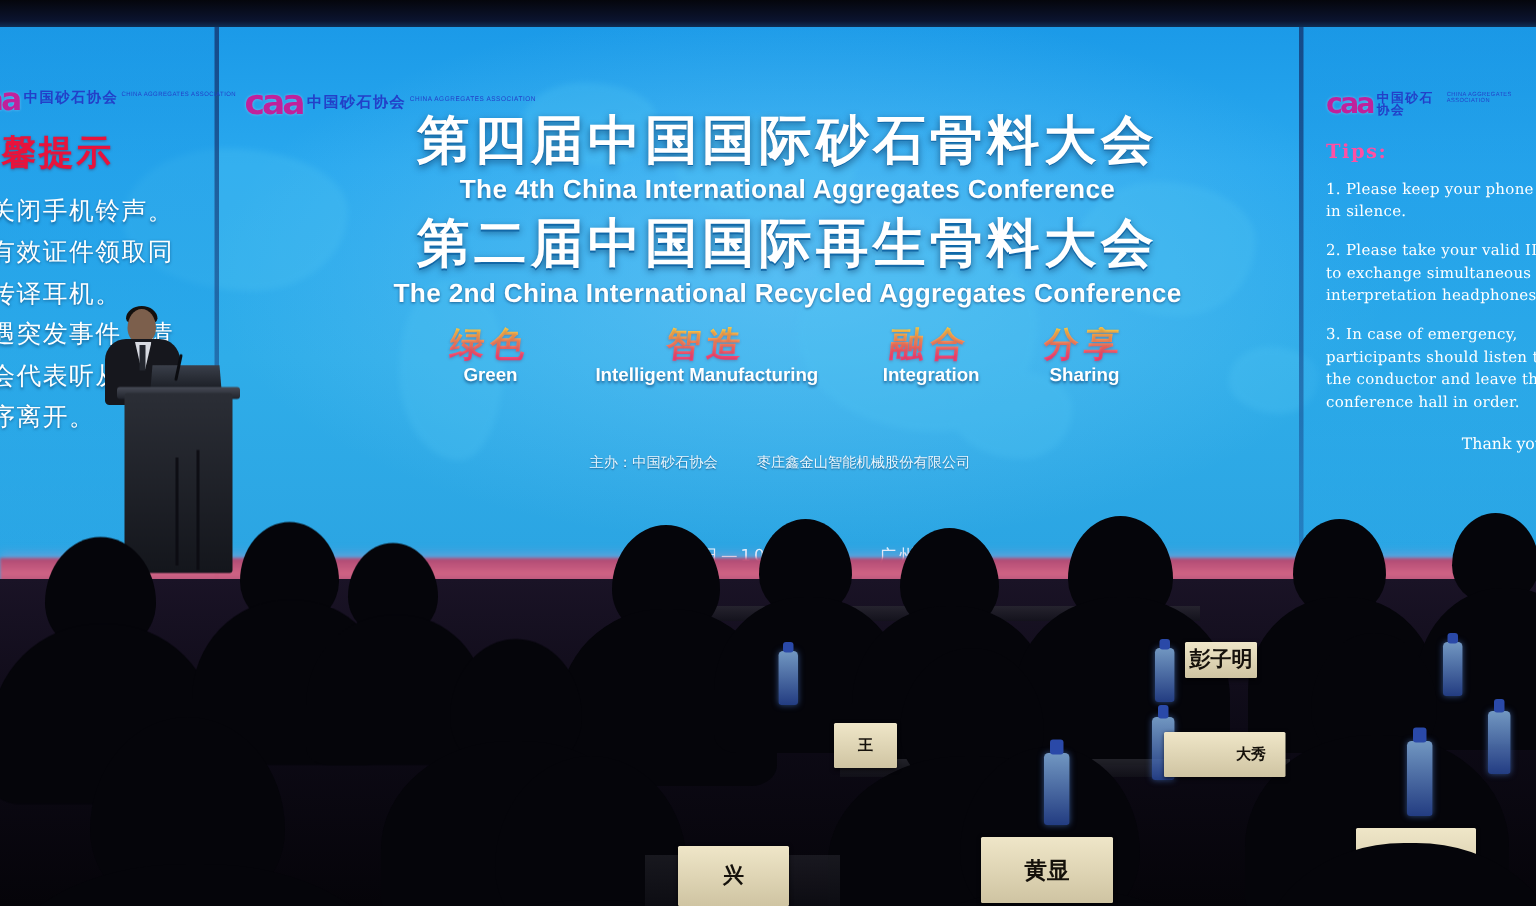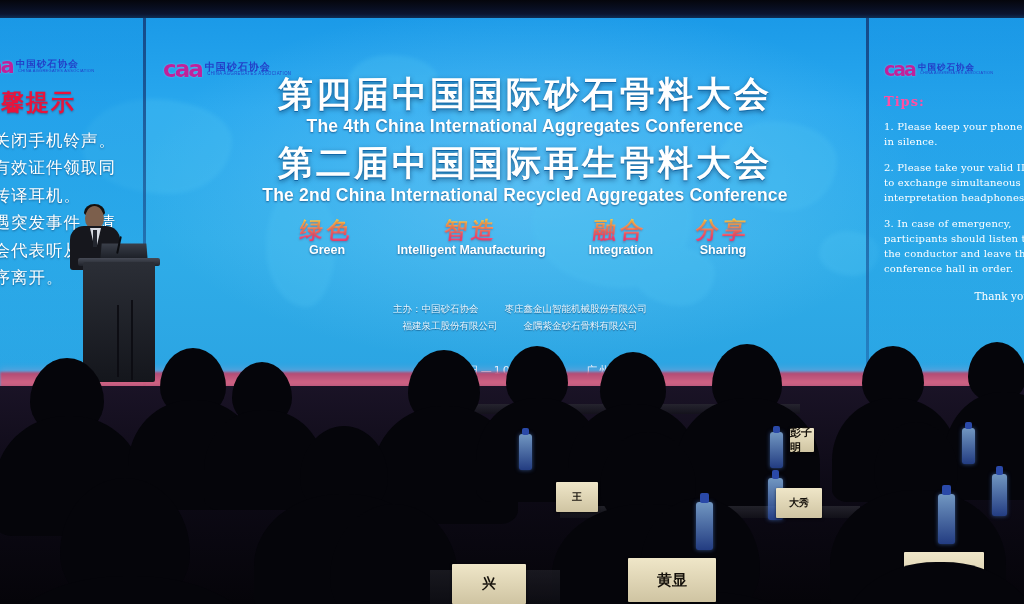--- a/index.html
+++ b/index.html
@@ -28,21 +28,21 @@
         background:linear-gradient(180deg,rgba(26,150,228,.45),rgba(40,170,235,.25));}
   .panelL{left:0;width:143px;}
   .panelR{left:866px;width:158px;}
 
   
   .logo{position:absolute;display:flex;align-items:center;gap:3px;}
   .logo .caa{font-weight:bold;letter-spacing:-2px;color:#c0219b;
         font-family:"DejaVu Sans",sans-serif;text-shadow:0 0 2px rgba(255,255,255,.35);}
   .logo .cn{color:#2340c8;font-weight:bold;line-height:1;}
   .logo .en{color:#2340c8;line-height:1;transform:scaleX(.95);}
-  .logo .txtwrap{display:flex;flex-direction:column;justify-content:center;}
+  .logo .txtwrap{display:flex;flex-direction:row;justify-content:center;}
 
   #logo-main{left:163px;top:38px;}
   #logo-main .caa{font-size:23px;}
   #logo-main .cn{font-size:10px;letter-spacing:1px;}
   #logo-main .en{font-size:4.5px;letter-spacing:.4px;}
 
   #logo-right{left:884px;top:40px;}
   #logo-right .caa{font-size:19px;}
   #logo-right .cn{font-size:8.5px;letter-spacing:1px;}
   #logo-right .en{font-size:4px;letter-spacing:.3px;}
@@ -219,24 +219,20 @@
         <div class="zh">分享</div>
         <div class="en">Sharing</div>
       </div>
     </div>
 
     <div class="sponsors">
       <div class="sp-row">
         <span>主办：中国砂石协会</span>
         <span>枣庄鑫金山智能机械股份有限公司</span>
       </div>
-      <div class="sp-row">
-        <span>福建泉工股份有限公司</span>
-        <span>金隅紫金砂石骨料有限公司</span>
-      </div>
     </div>
 
     <div class="datebar">
       <span>12月9日—10日</span>
       <span>广州</span>
     </div>
 
     <div class="tipsL">
       <div class="hdr">温馨提示</div>
       <div class="body">请关闭手机铃声。</div>
@@ -299,51 +295,51 @@
     <div class="head" style="left:862px;top:-40px;width:62px;height:64px;"></div>
     <div class="shoulder" style="left:832px;top:12px;width:126px;height:104px;"></div>
 
     <div class="head" style="left:968px;top:-44px;width:58px;height:60px;"></div>
     <div class="shoulder" style="left:944px;top:6px;width:120px;height:108px;"></div>
 
     <div class="bottle" style="left:519px;top:48px;width:13px;height:36px;"></div>
     <div class="bottle" style="left:770px;top:46px;width:13px;height:36px;"></div>
     <div class="bottle" style="left:962px;top:42px;width:13px;height:36px;"></div>
 
-    <div class="namecard" style="left:790px;top:42px;width:24px;height:24px;font-size:11px;">彭子明</div>
+    <div class="namecard" style="left:790px;top:42px;width:48px;height:24px;font-size:14px;">彭子明</div>
 
     <div class="deskedge" style="left:560px;top:120px;width:300px;height:12px;opacity:.75;"></div>
 
     <div class="head" style="left:300px;top:40px;width:88px;height:90px;"></div>
     <div class="shoulder" style="left:254px;top:108px;width:180px;height:120px;"></div>
 
     <div class="head" style="left:600px;top:46px;width:96px;height:96px;"></div>
     <div class="shoulder" style="left:552px;top:118px;width:192px;height:118px;"></div>
 
     <div class="head" style="left:874px;top:36px;width:84px;height:88px;"></div>
     <div class="shoulder" style="left:830px;top:104px;width:176px;height:124px;"></div>
 
     <div class="namecard" style="left:556px;top:96px;width:42px;height:30px;font-size:10px;">王</div>
     <div class="bottle" style="left:768px;top:92px;width:15px;height:42px;"></div>
-    <div class="namecard" style="left:776px;top:102px;width:46px;height:30px;font-size:10px;">大秀</div>
+    <div class="namecard" style="left:776px;top:102px;width:46px;height:30px;font-size:10px;padding-left:35px;">大秀</div>
     <div class="bottle" style="left:992px;top:88px;width:15px;height:42px;"></div>
 
     <div class="head" style="left:60px;top:92px;width:130px;height:130px;"></div>
     <div class="shoulder" style="left:0px;top:190px;width:260px;height:120px;"></div>
 
     <div class="head" style="left:330px;top:118px;width:128px;height:128px;"></div>
     <div class="shoulder" style="left:274px;top:214px;width:244px;height:110px;"></div>
 
     <div class="head" style="left:640px;top:112px;width:120px;height:122px;"></div>
     <div class="shoulder" style="left:586px;top:206px;width:236px;height:116px;"></div>
 
     <div class="deskedge" style="left:430px;top:184px;width:130px;height:36px;opacity:.5;"></div>
 
     <div class="bottle" style="left:696px;top:116px;width:17px;height:48px;"></div>
     <div class="bottle" style="left:938px;top:108px;width:17px;height:50px;"></div>
 
     <div class="namecard" style="left:452px;top:178px;width:74px;height:40px;font-size:14px;">兴</div>
-    <div class="namecard" style="left:628px;top:172px;width:88px;height:44px;font-size:15px;font-family:Liberation Mono, monospace;">黄显</div>
+    <div class="namecard" style="left:654px;top:172px;width:88px;height:44px;font-size:15px;font-family:Liberation Mono, monospace;">黄显</div>
     <div class="namecard" style="left:904px;top:166px;width:80px;height:44px;font-size:13px;">王</div>
 
     <div class="shoulder" style="left:840px;top:176px;width:200px;height:130px;"></div>
   </div>
 </div>
 
 </body></html>

